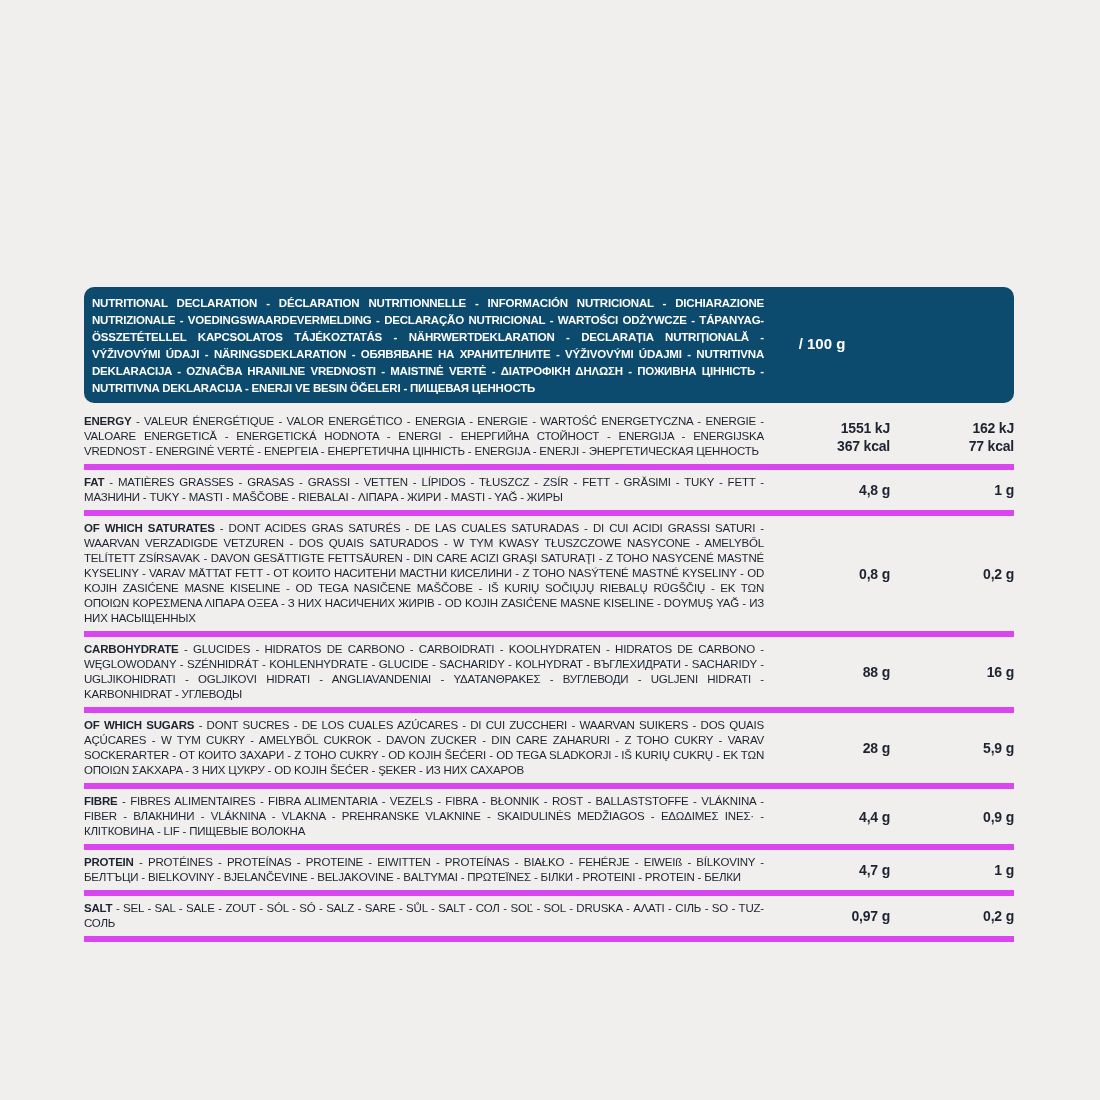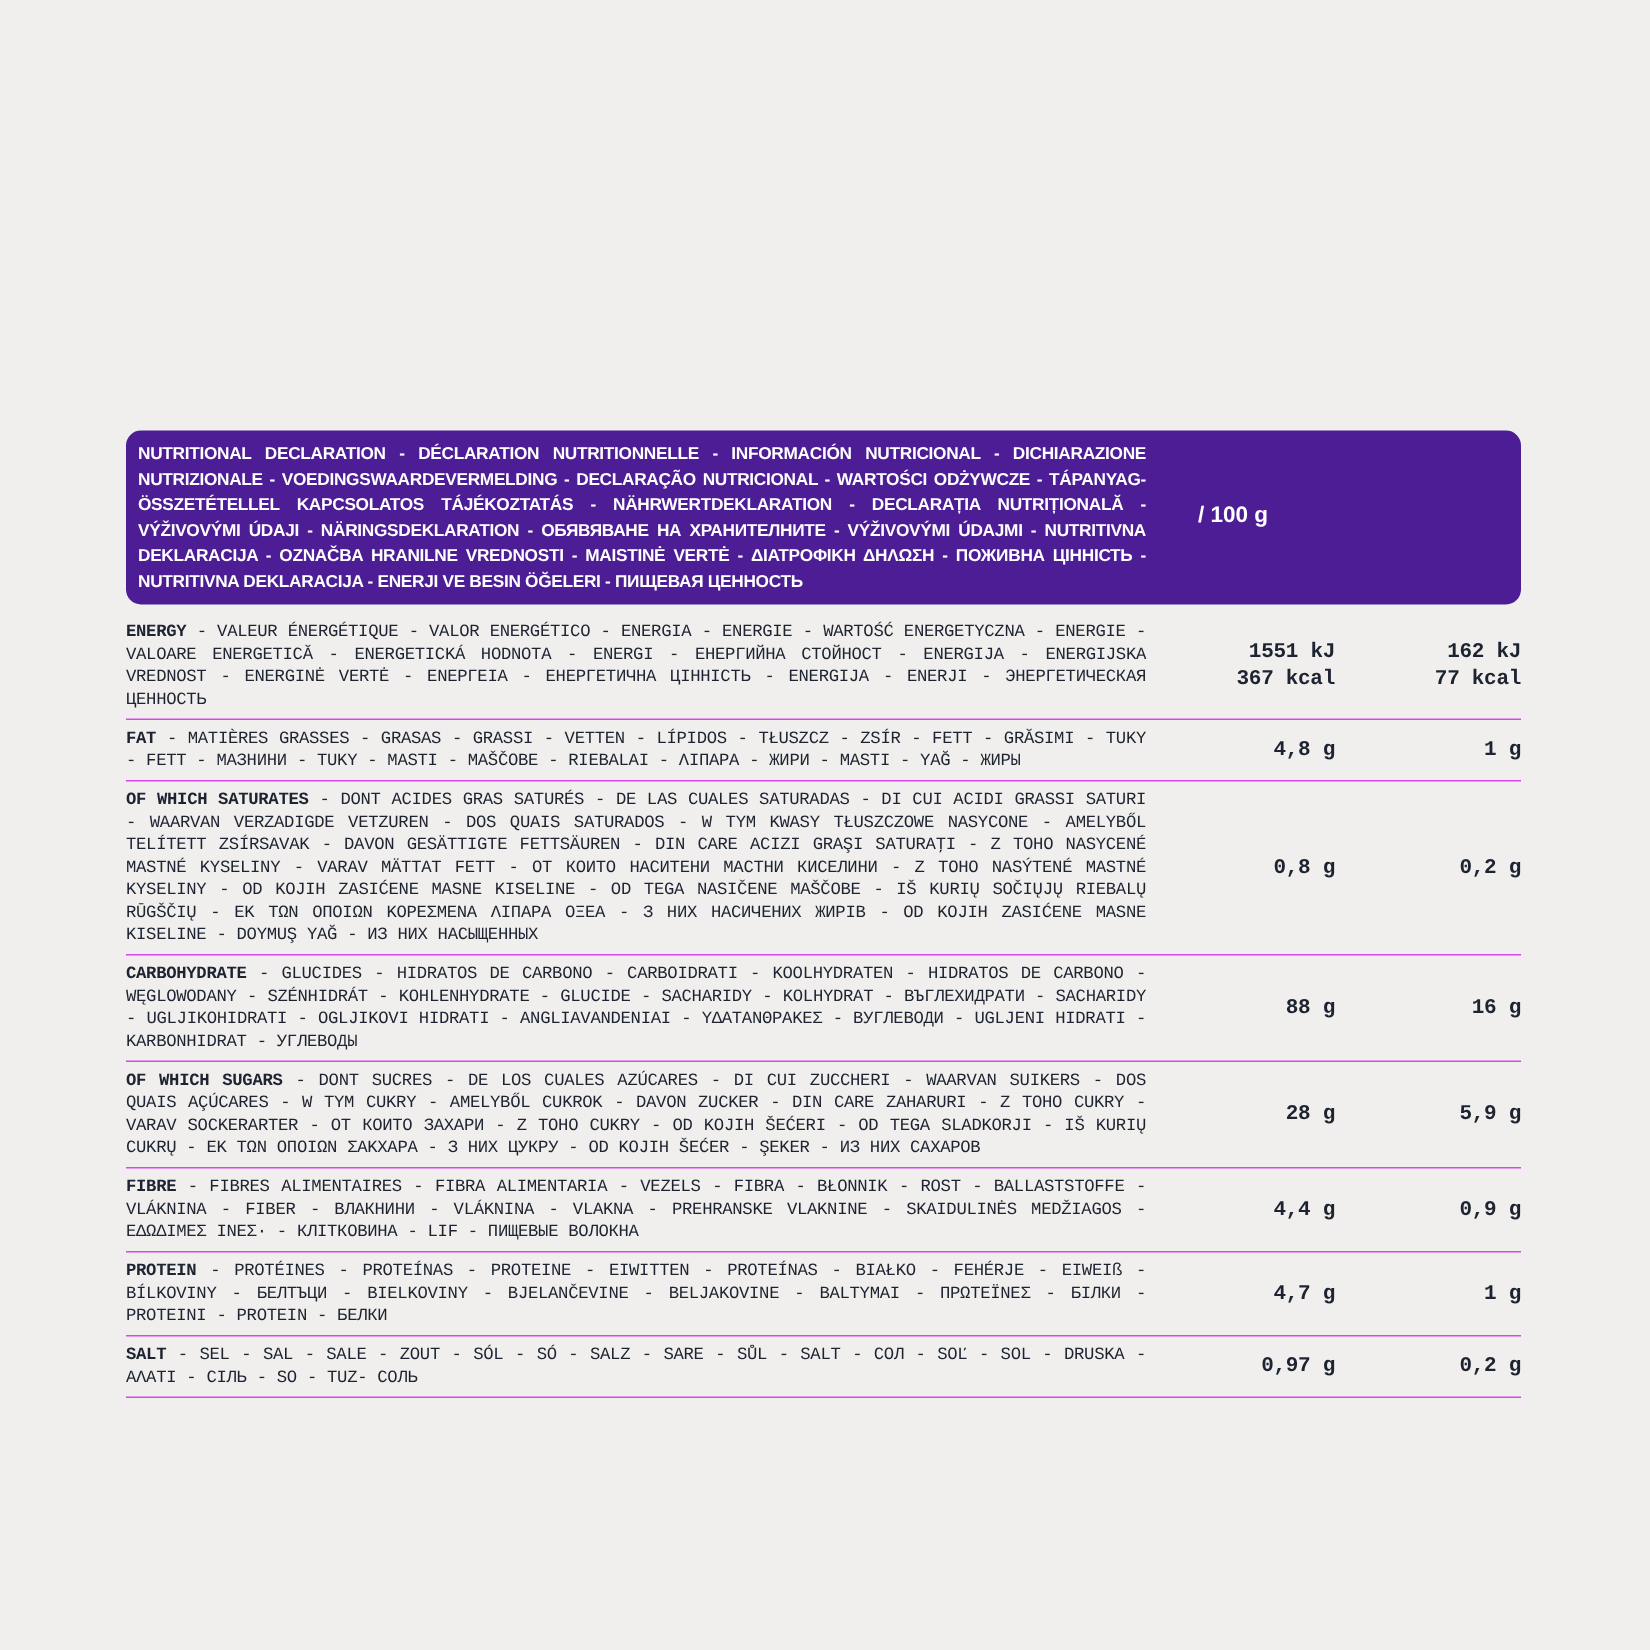--- a/index.html
+++ b/index.html
@@ -12,21 +12,21 @@
   }
   .canvas { position: relative; width: 1100px; height: 1100px; overflow: hidden; }
 
   .label-table {
     position: absolute;
     left: 84px; top: 287px; width: 930px;
   }
 
   
   .nd-header {
-    background: #4c1d95;
+    background: #0c4a6e;
     border-radius: 10px;
     color: #ffffff;
     display: flex;
     align-items: stretch;
     padding: 8px 10px 6px 8px;
     min-height: 98px;
   }
   .nd-title {
     flex: 0 0 672px;
     max-width: 672px;
@@ -47,24 +47,23 @@
   }
   .nd-col-100 { flex: 0 0 116px; }
   .nd-col-21  { flex: 0 0 124px; }
   .bar-icon { margin-bottom: 8px; display: block; }
 
   
   .nd-rows { margin-top: 6px; }
   .nd-row {
     display: grid;
     grid-template-columns: 686px 120px 124px;
-    border-bottom: 1px solid #d946ef;
+    border-bottom: 6px solid #d946ef;
     padding: 5px 0 5px 0;
     align-items: center;
-    font-family: Liberation Mono, monospace;
   }
   .nd-label {
     font-size: 11.5px;
     line-height: 15px;
     letter-spacing: -0.2px;
     padding-right: 6px;
     text-align: justify;
   }
   .nd-label .lead { font-weight: bold; }
   .nd-val {

